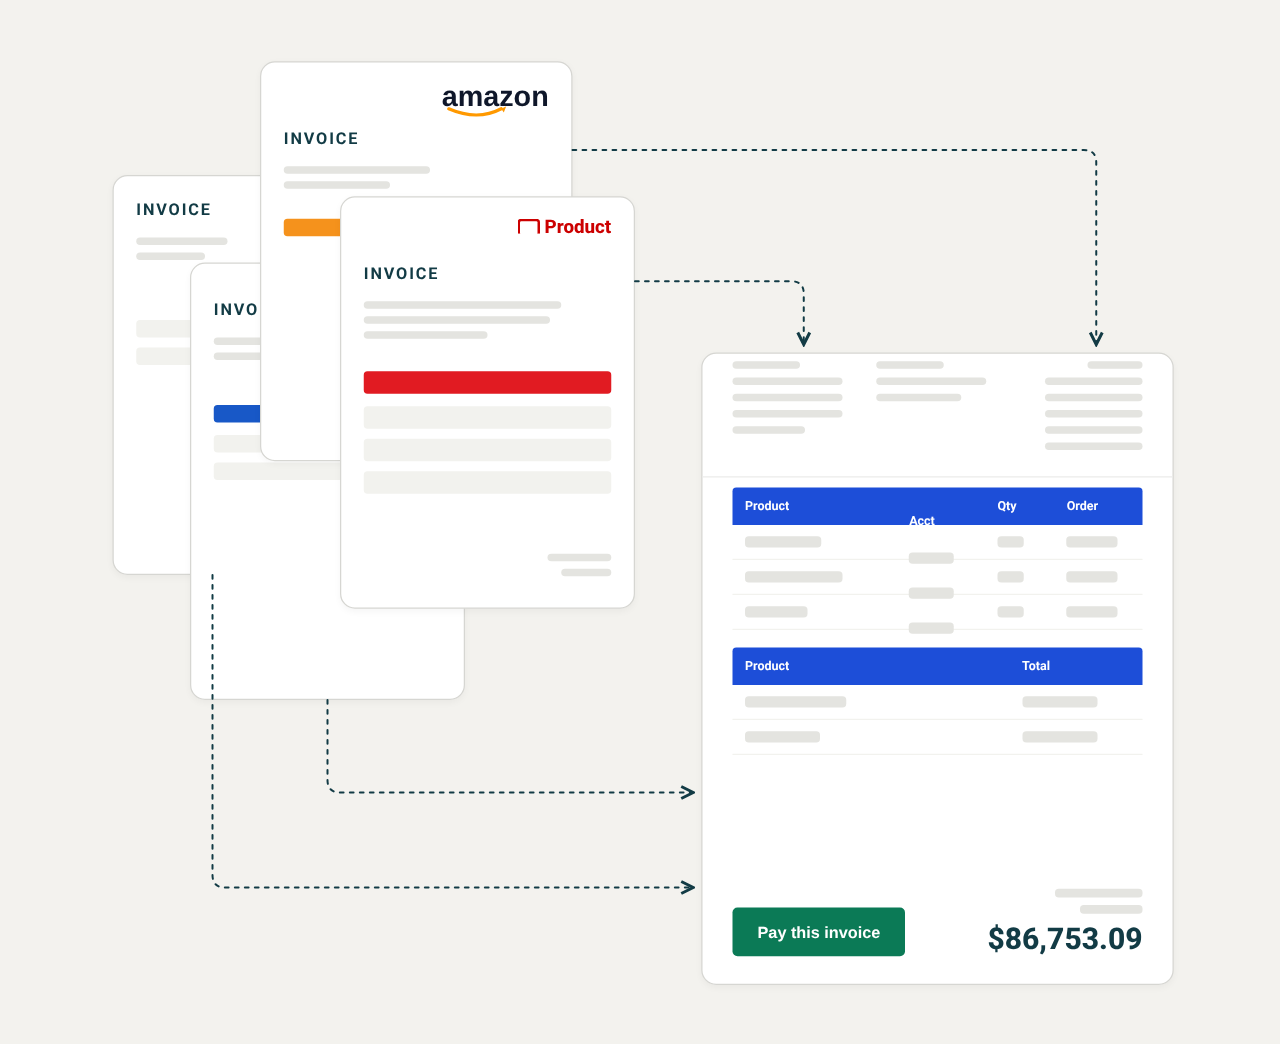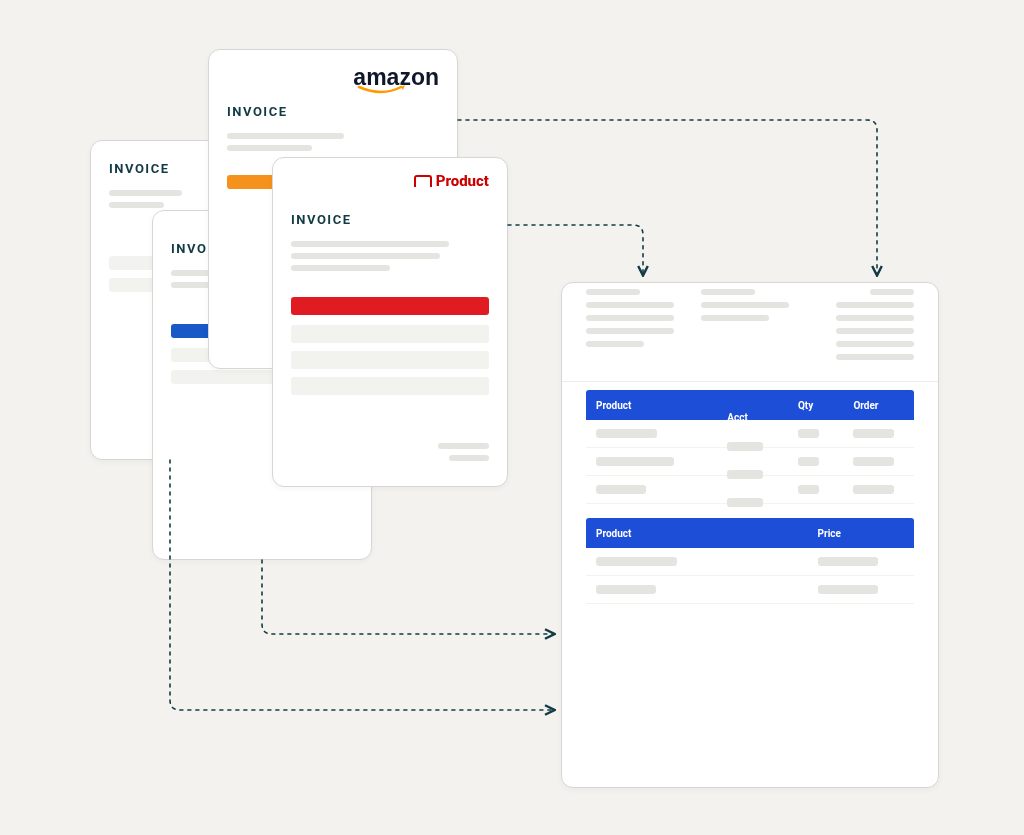--- a/index.html
+++ b/index.html
@@ -268,40 +268,48 @@
         </div>
       <div class="col-price">
           <div class="cell-sk" style="width:80%"></div>
         </div>
     </div>
   </div>
 
   <div class="tbl" style="margin-top:14px;">
     <div class="tbl-head">
       <div class="col-category">Product</div>
-      <div class="col-total">Price</div>
+      <div class="col-total">Total</div>
     </div>
     <div class="tbl-row">
       <div class="col-category">
           <div class="cell-sk" style="width:40%"></div>
         </div>
       <div class="col-total">
           <div class="cell-sk" style="width:70%"></div>
         </div>
     </div>
     <div class="tbl-row">
       <div class="col-category">
           <div class="cell-sk" style="width:30%"></div>
         </div>
       <div class="col-total">
           <div class="cell-sk" style="width:70%"></div>
         </div>
     </div>
   </div>
 
+  <div class="footer">
+    <button class="pay-btn">Pay this invoice</button>
+    <div class="total-block">
+      <div class="mini-sk"></div>
+      <div class="mini-sk" style="width:50px"></div>
+      <div class="total-amount">$86,753.09</div>
+    </div>
+  </div>
 </div>
 
 <svg class="connectors">
   <defs>
     <marker id="arrowR" markerWidth="8" markerHeight="8" refX="6" refY="4" orient="auto">
       <path d="M1 1 L7 4 L1 7" fill="none" stroke="#123b45" stroke-width="1.5"></path>
     </marker>
     <marker id="arrowD" markerWidth="8" markerHeight="8" refX="4" refY="6" orient="auto">
       <path d="M1 1 L4 7 L7 1" fill="none" stroke="#123b45" stroke-width="1.5" transform="rotate(0)"></path>
     </marker>

